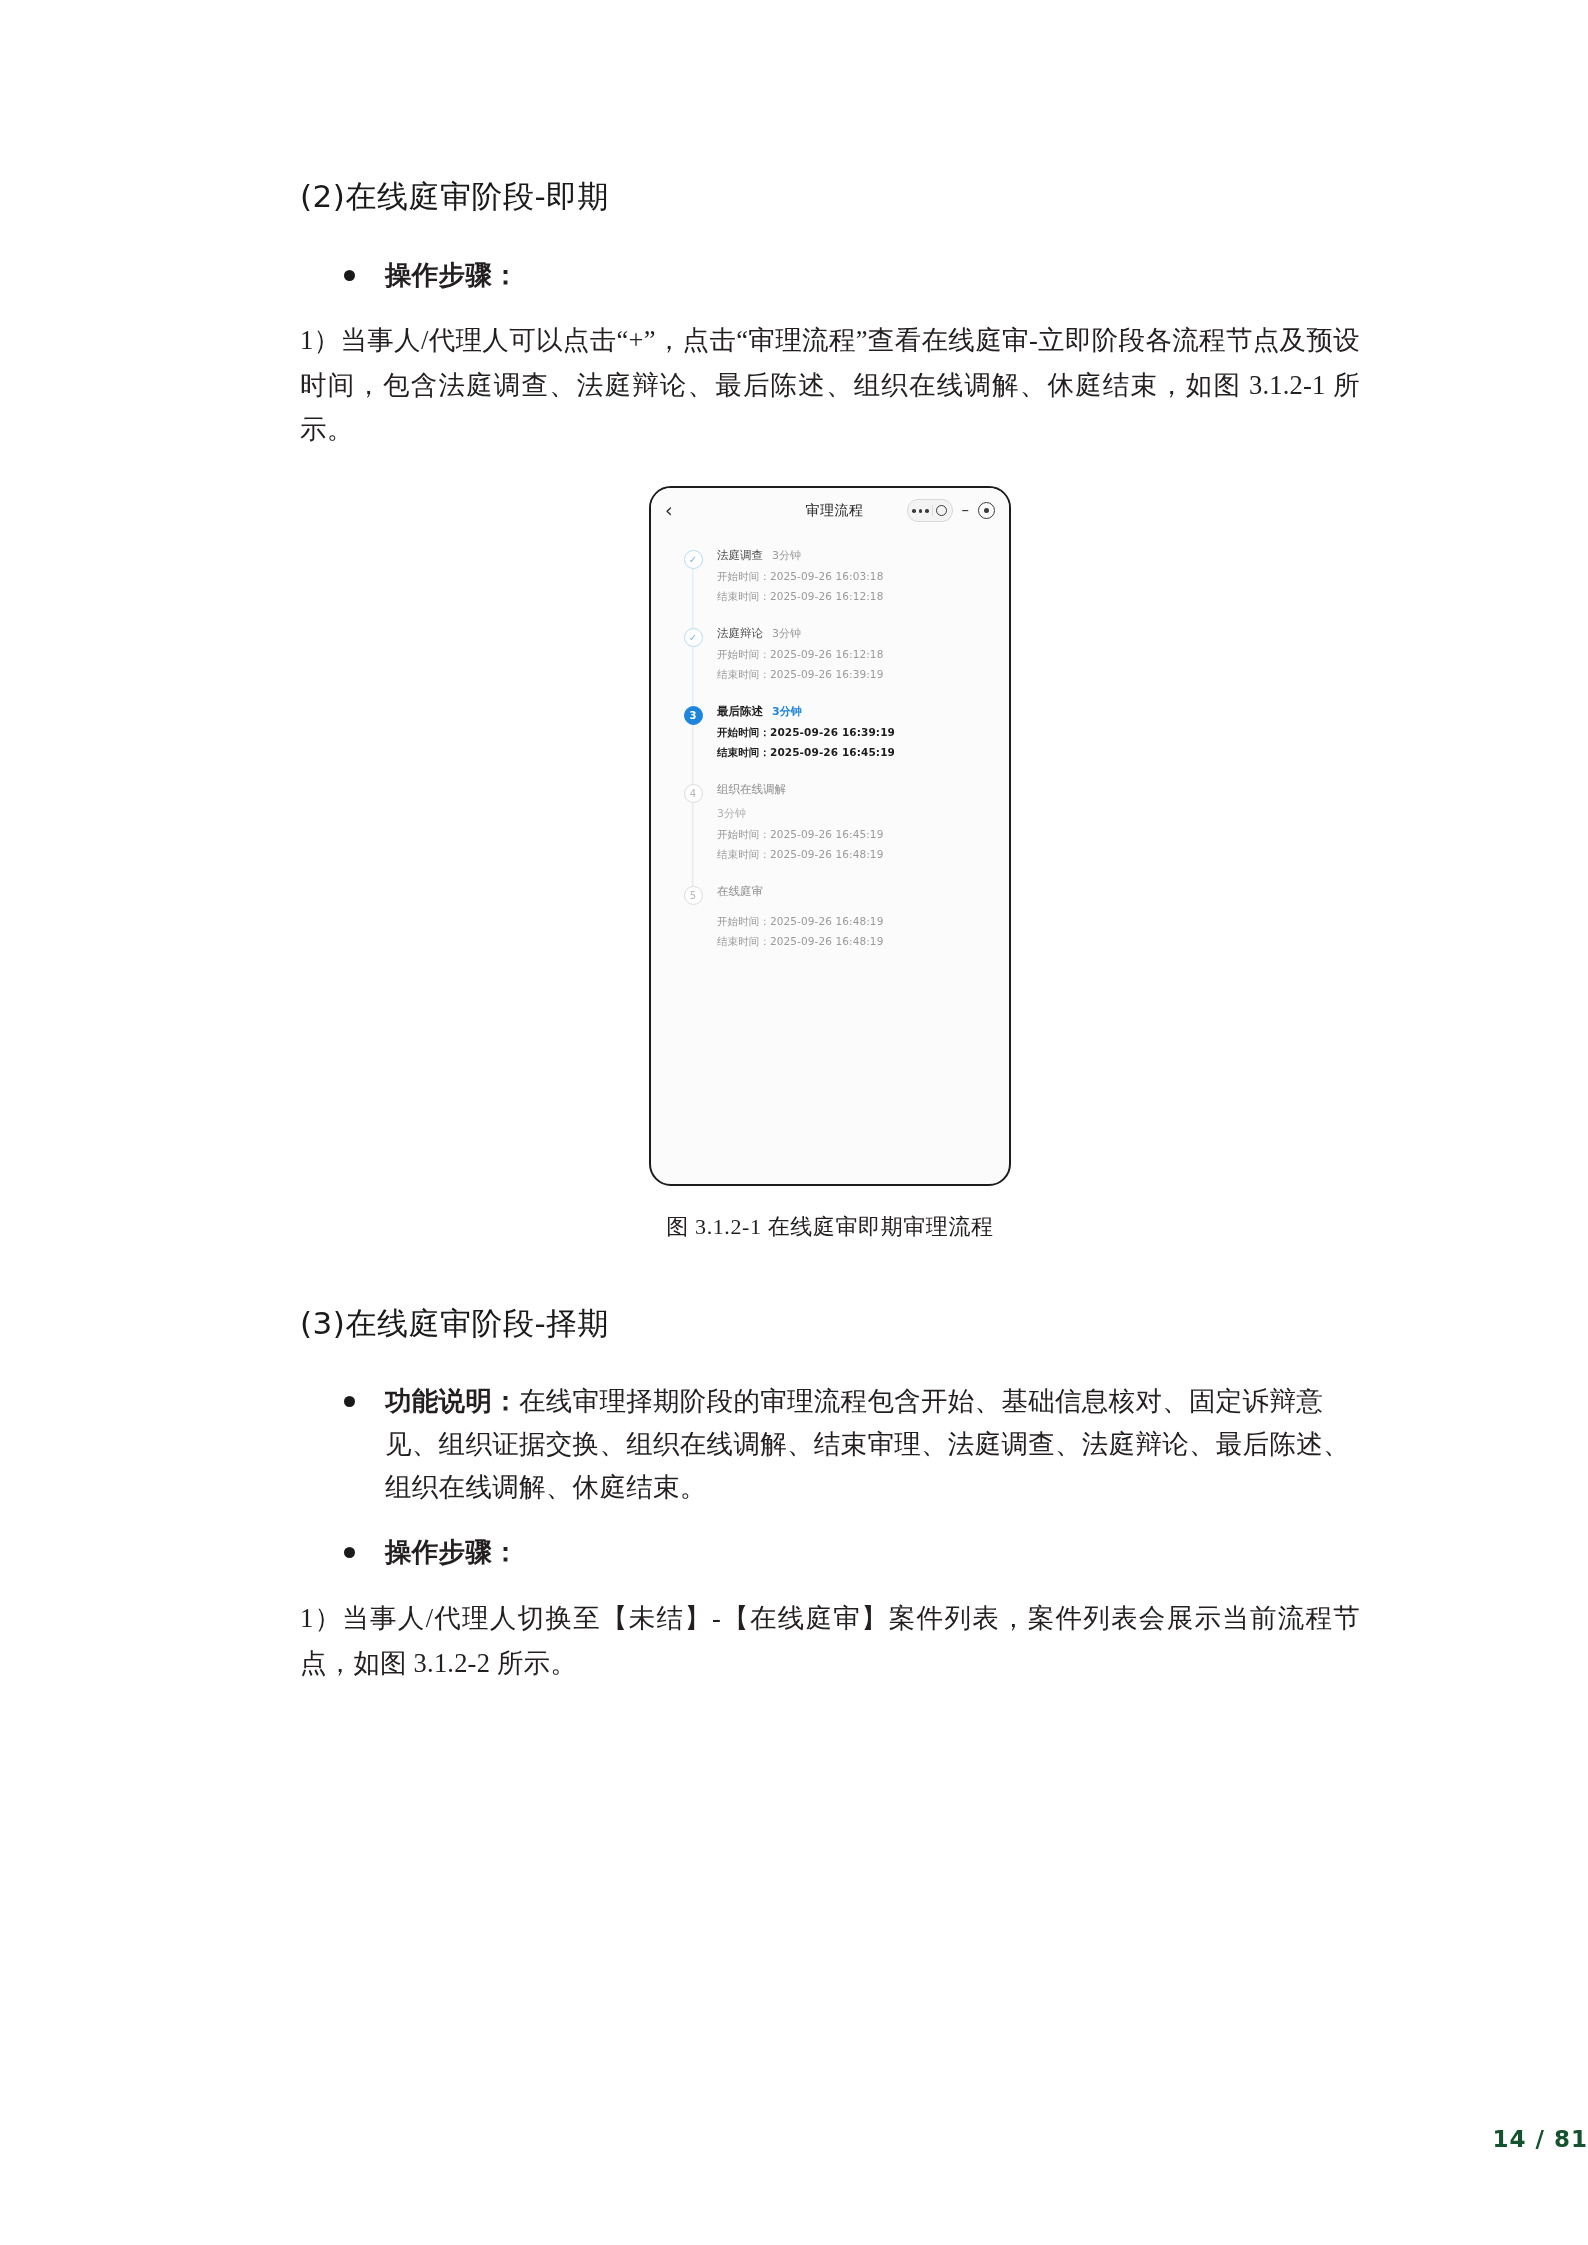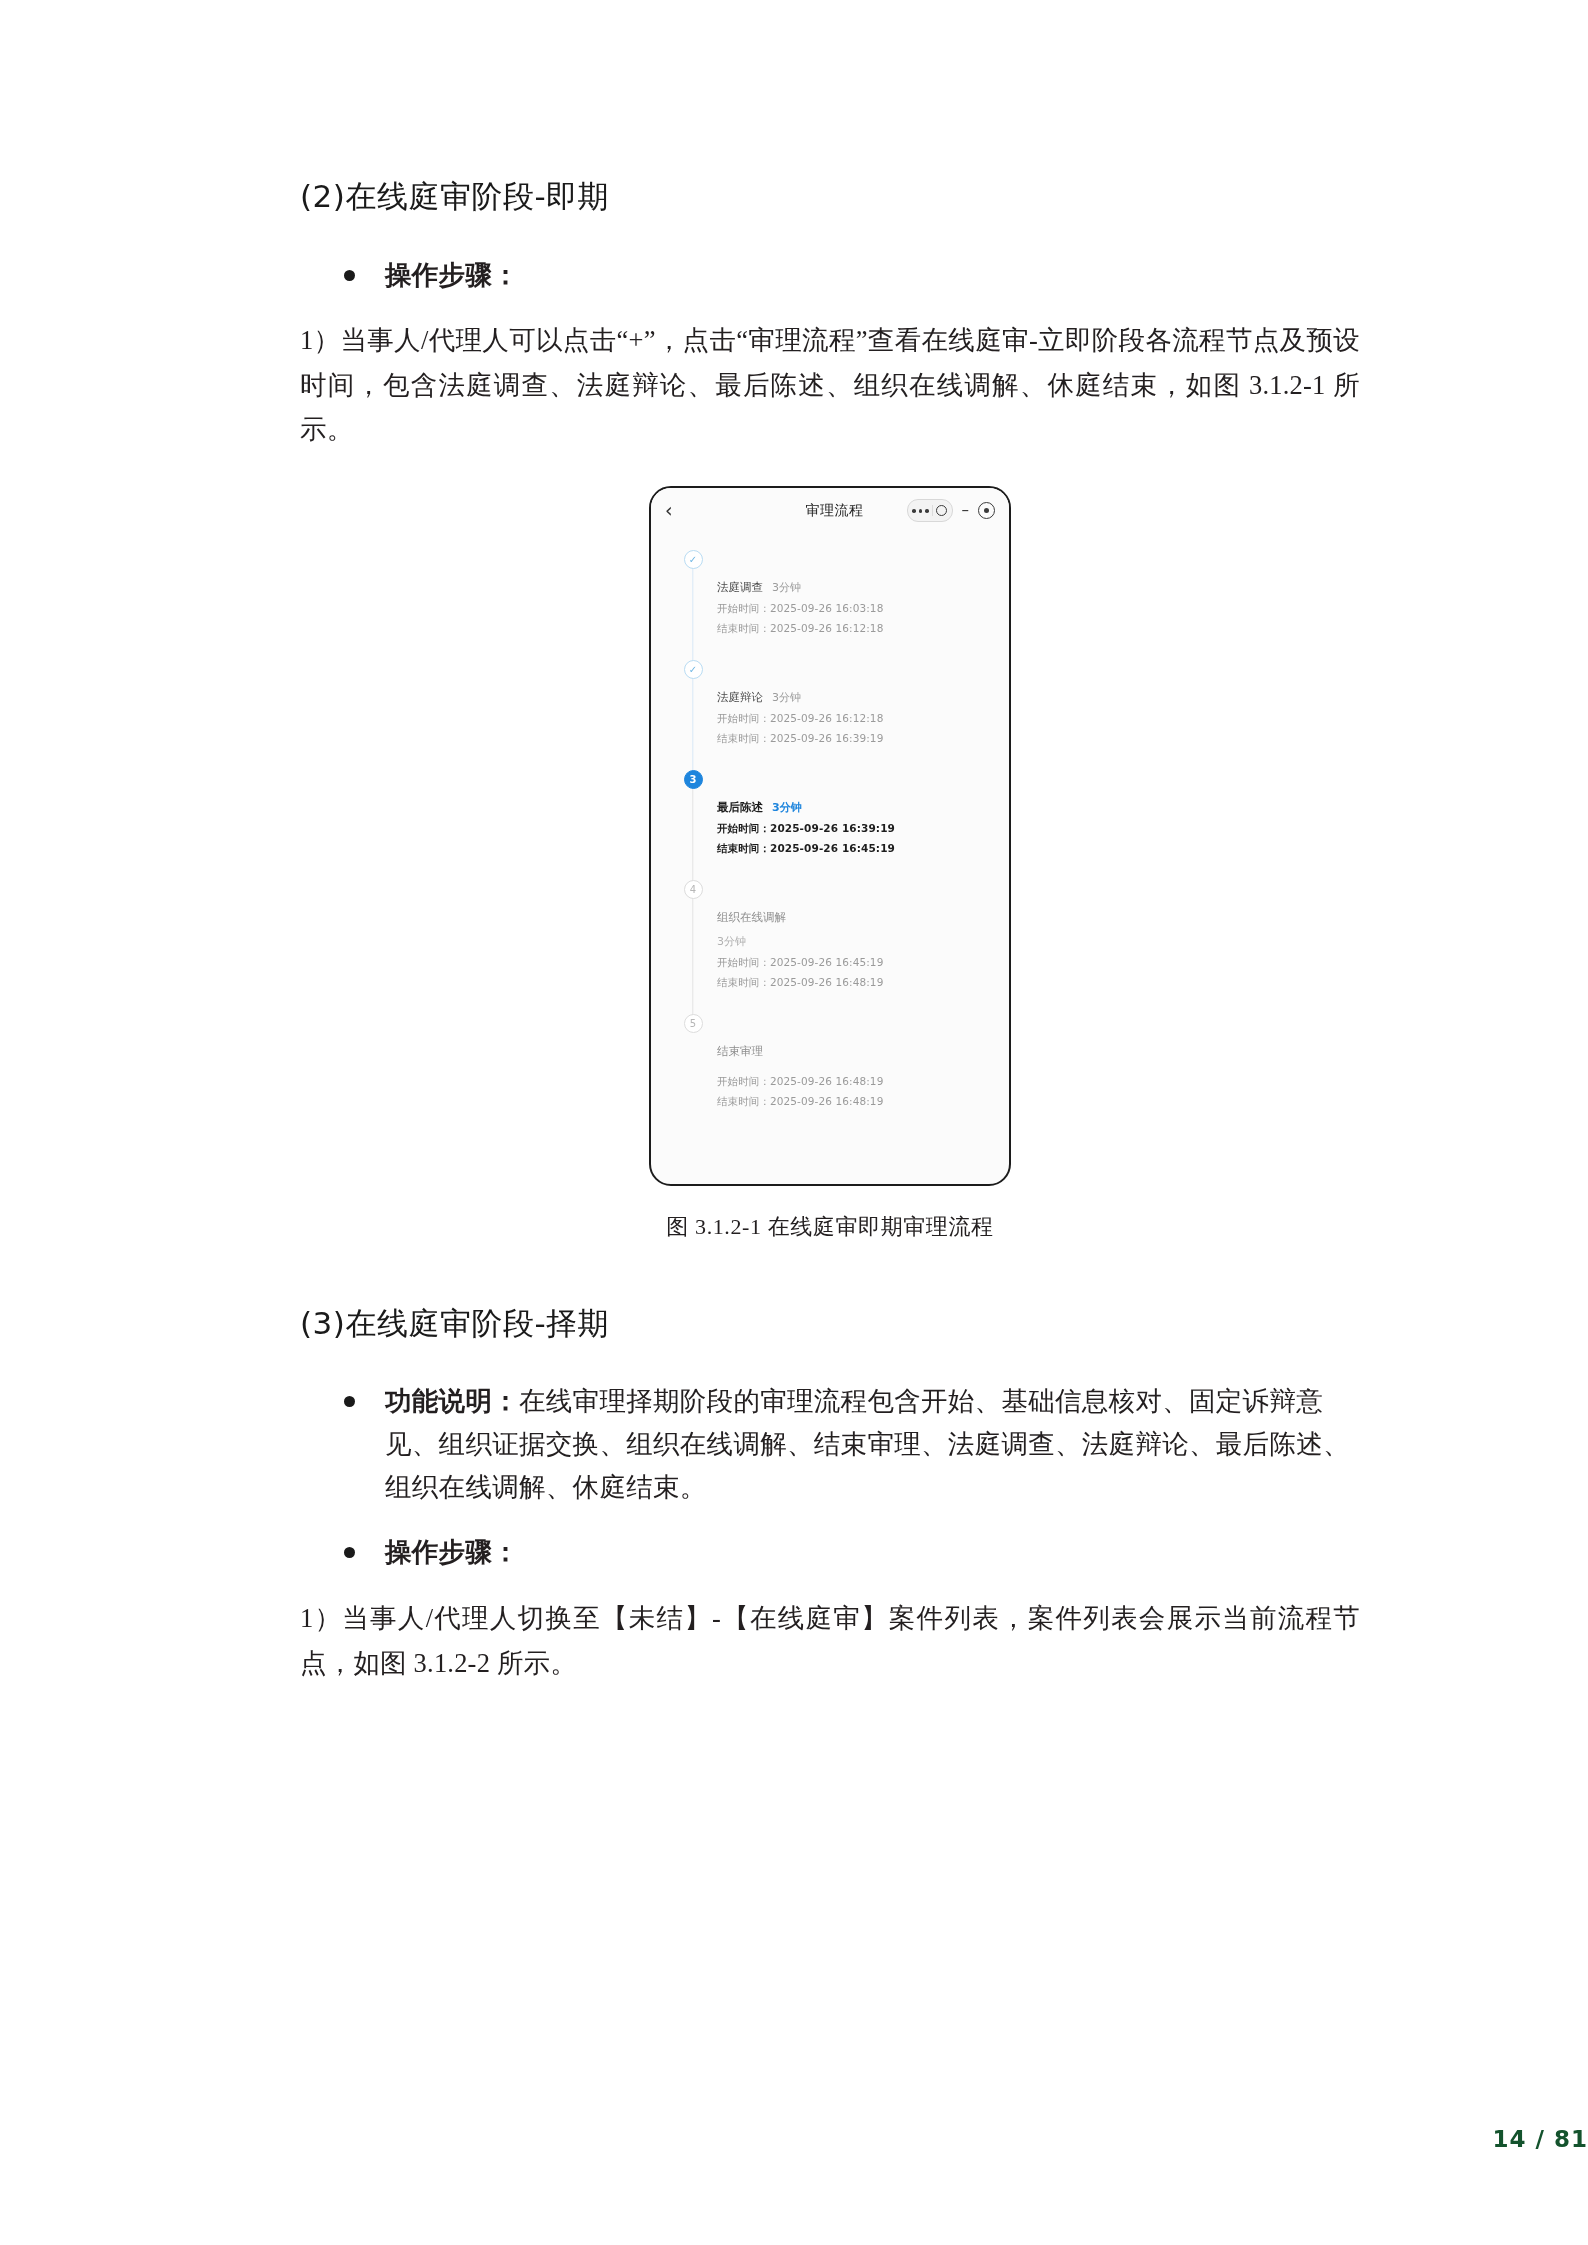--- a/index.html
+++ b/index.html
@@ -213,21 +213,20 @@
     background: #d8e9f6;
     left: 50%;
     transform: translateX(-50%);
     z-index: 1;
   }
   .line.grey { background: #e3e3e3; }
   .step-body {
     padding-left: 10px;
     padding-bottom: 16px;
     flex: 1 1 auto;
-    margin-top: 32px;
   }
   .step-title {
     font-size: 11.5px;
     color: #4c4c4c;
     display: flex;
     align-items: baseline;
     gap: 9px;
     margin-bottom: 7px;
   }
   .step-title .dur { color: #9b9b9b; font-size: 11px; }
@@ -355,21 +354,21 @@
               <div class="kv"><span>结束时间：</span><span>2025-09-26 16:48:19</span></div>
             </div>
           </div>
 
           <div class="step is-todo">
             <div class="step-marker">
               <span class="node todo">5</span>
             </div>
             <div class="step-body">
               <div class="step-title">
-                <span>结束审理</span>
+                <span>在线庭审</span>
                 <span class="dur"></span>
               </div>
               <div class="kv"><span>开始时间：</span><span>2025-09-26 16:48:19</span></div>
               <div class="kv"><span>结束时间：</span><span>2025-09-26 16:48:19</span></div>
             </div>
           </div>
 
         </div>
       </div>
 

